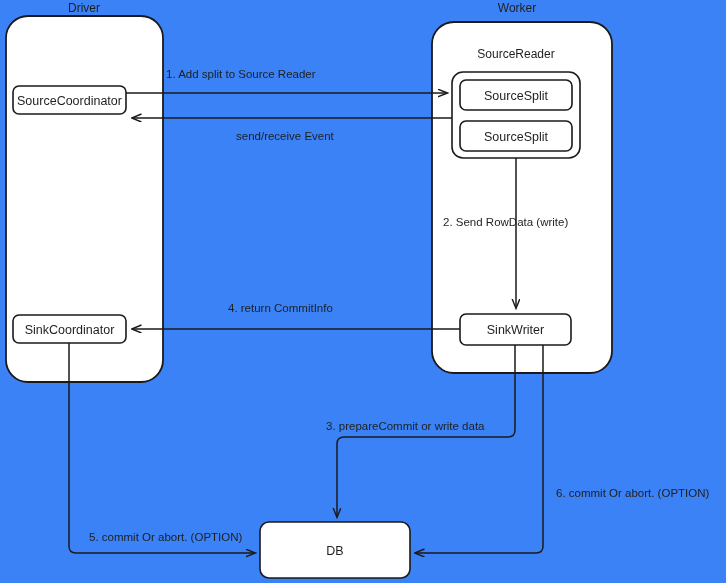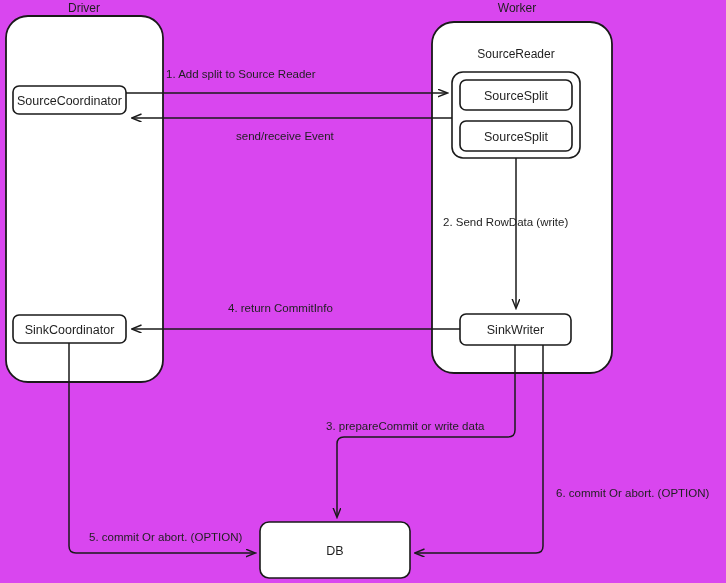--- a/index.html
+++ b/index.html
@@ -4,21 +4,21 @@
 <style>
   html, body {
     margin: 0;
     padding: 0;
     background: #ffffff;
   }
   #canvas {
     position: relative;
     width: 726px;
     height: 583px;
-    background: #d946ef;
+    background: #3b82f6;
     overflow: hidden;
     font-family: "Liberation Sans", sans-serif;
   }
   #diagram-svg {
     position: absolute;
     left: 0;
     top: 0;
     width: 726px;
     height: 583px;
   }

